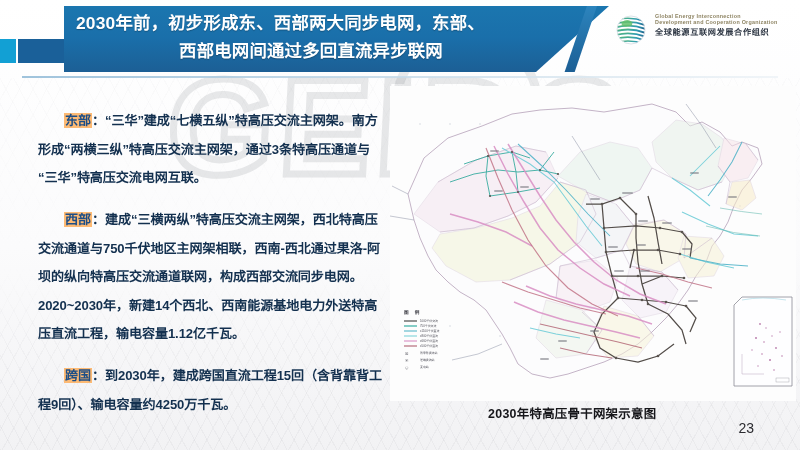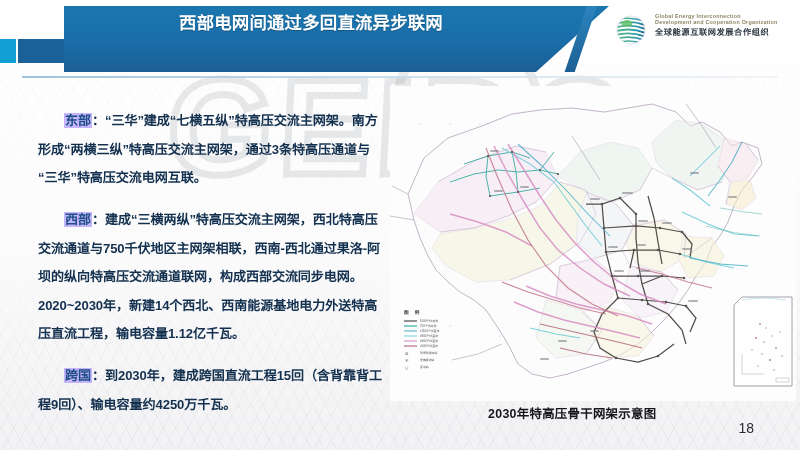--- a/index.html
+++ b/index.html
@@ -167,21 +167,21 @@
     color: #13304F;
     font-size: 13.1px;
     line-height: 28.6px;
     font-weight: 700;
     letter-spacing: -0.1px;
   }
   .para { margin-bottom: 3px; text-indent: 26px; }
   .para:last-child { margin-bottom: 16px; }
   .kw {
     color: #1D4E86;
-    background: #c4b5fd;
+    background: #fdba74;
     padding: 0 1px;
   }
 
   
   .map-wrap {
     position: absolute;
     left: 390px; top: 86px;
     width: 406px; height: 315px;
     overflow: hidden;
     background: #fdfdfd;
@@ -218,20 +218,21 @@
 
   <div class="watermark">GEIDCO</div>
   <div class="wm-ring"></div>
 
   <div class="deco-bar-a"></div>
   <div class="deco-bar-b"></div>
 
   <div class="banner"></div>
   <div class="banner-stripe"></div>
   <div class="banner-title">
+    <span class="l1">2030年前，初步形成东、西部两大同步电网，东部、</span>
     <span class="l2">西部电网间通过多回直流异步联网</span>
   </div>
   <div class="banner-underline"></div>
 
   <div class="org-logo">
     <svg class="globe" viewBox="0 0 40 40">
       <defs>
         <linearGradient id="gg" x1="0" y1="0" x2="1" y2="1">
           <stop offset="0%" stop-color="#5FBE6E"></stop>
           <stop offset="42%" stop-color="#2E9BB5"></stop>
@@ -508,15 +509,15 @@
           <text x="15" y="275.6" font-size="3.4">▣</text>
           <text x="30" y="275">送端换流站</text>
           <text x="15" y="282.6" font-size="3.4">◎</text>
           <text x="30" y="282">变电站</text>
         </g>
       </g>
     </svg>
   </div>
 
   <div class="map-caption">2030年特高压骨干网架示意图</div>
-  <div class="page-num">18</div>
+  <div class="page-num">23</div>
 
 </div>
 
 </body></html>

